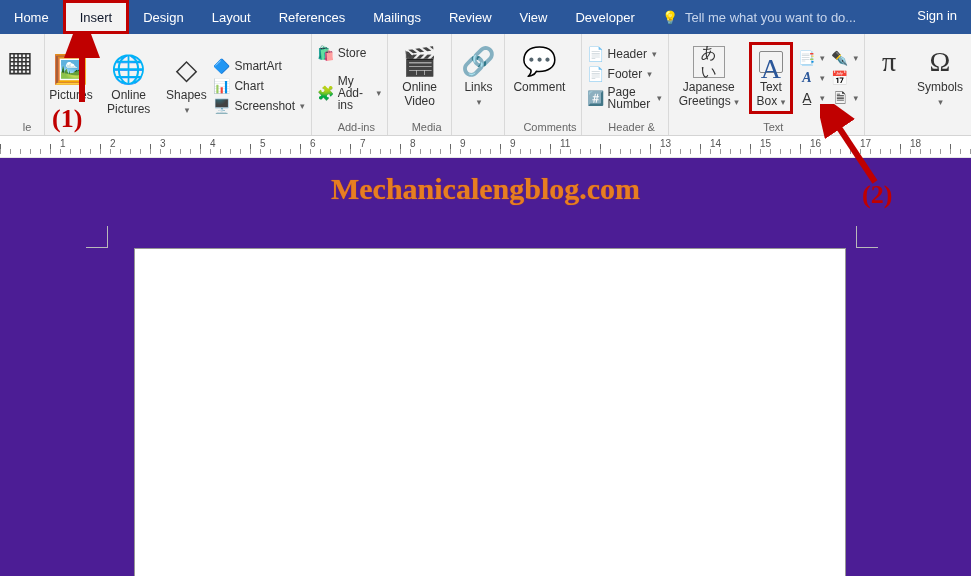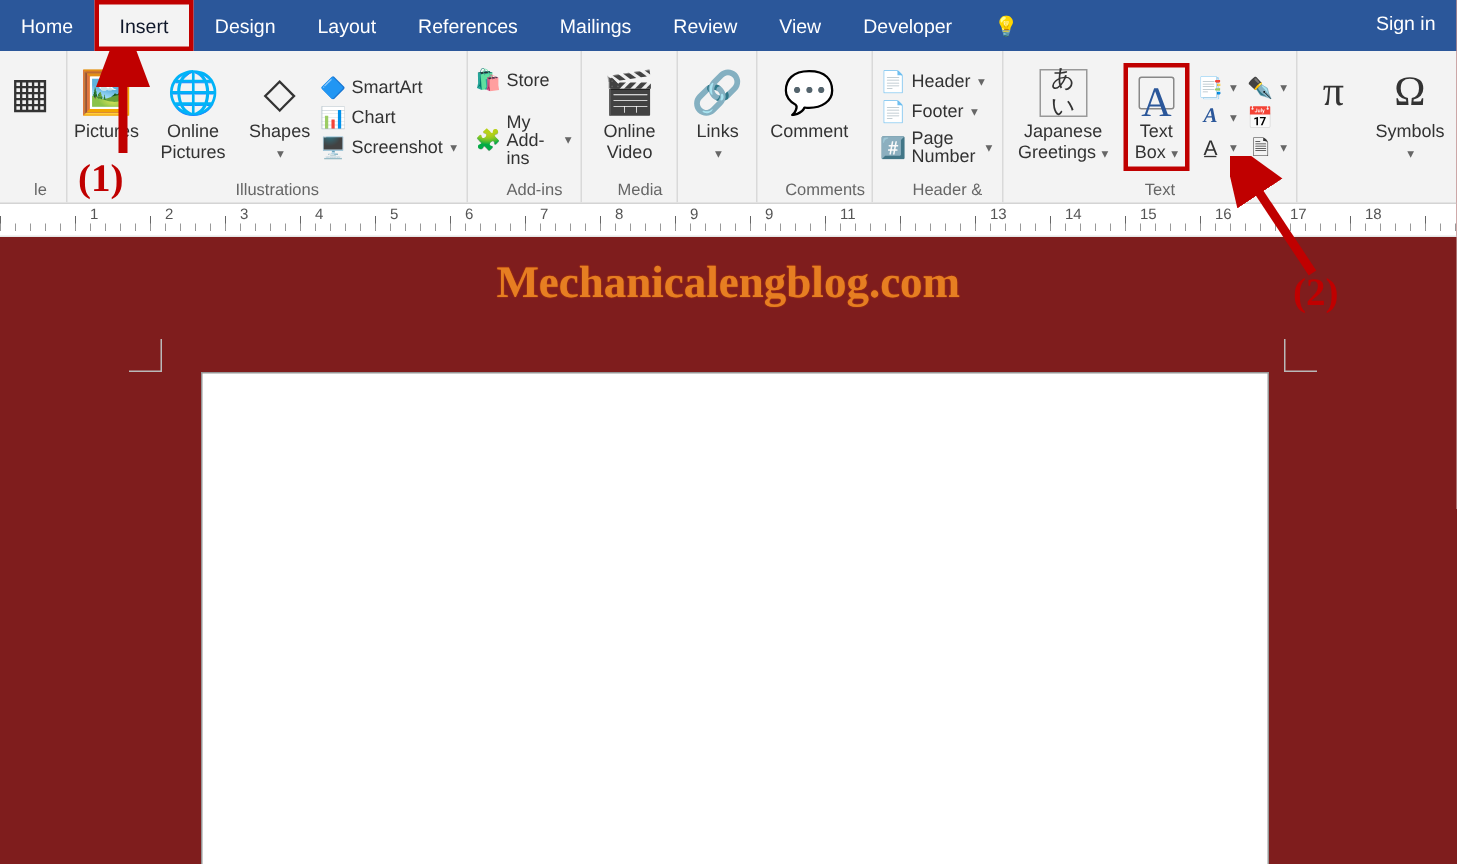--- a/index.html
+++ b/index.html
@@ -128,21 +128,21 @@
                     repeating-linear-gradient(to right, #666 0px, #666 1px, transparent 1px, transparent 50px);
   background-position: 0 13px, 0 8px;
   background-size: 10px 5px, 50px 10px;
   background-repeat: repeat-x, repeat-x;
   position: relative;
   color: #555;
   font-size: 10px;
 }
 .ruler span { position: absolute; top: 2px; }
 .page-area {
-  background: #7f1d1d;
+  background: #4c1d95;
   position: relative;
   height: 418px;
 }
 .watermark {
   position: absolute;
   top: 14px;
   left: 50%;
   transform: translateX(-50%);
   font-family: Georgia, "Times New Roman", serif;
   font-weight: bold;
@@ -196,20 +196,21 @@
   <div class="tab active highlight">Insert</div>
   <div class="tab">Design</div>
   <div class="tab">Layout</div>
   <div class="tab">References</div>
   <div class="tab">Mailings</div>
   <div class="tab">Review</div>
   <div class="tab">View</div>
   <div class="tab">Developer</div>
   <div class="tab-search">
     <span>💡</span>
+    <span>Tell me what you want to do...</span>
   </div>
   <div class="signin">Sign in</div>
 </div>
 
 <div class="ribbon">
 
   <div class="group" style="padding-left:0">
     <div class="group-body">
       <div class="bigbtn" style="min-width:20px">
         <div class="ico">▦</div>
@@ -242,21 +243,20 @@
           <span class="ico">📊</span>
           <span>Chart</span>
         </div>
         <div class="smallbtn">
           <span class="ico">🖥️</span>
           <span>Screenshot</span>
           <span class="caret">▾</span>
         </div>
       </div>
     </div>
-    <div class="group-label">Illustrations</div>
   </div>
 
   <div class="group">
     <div class="group-body">
       <div class="smallstack" style="gap:14px">
         <div class="smallbtn">
           <span class="ico">🛍️</span>
           <span>Store</span>
         </div>
         <div class="smallbtn">

